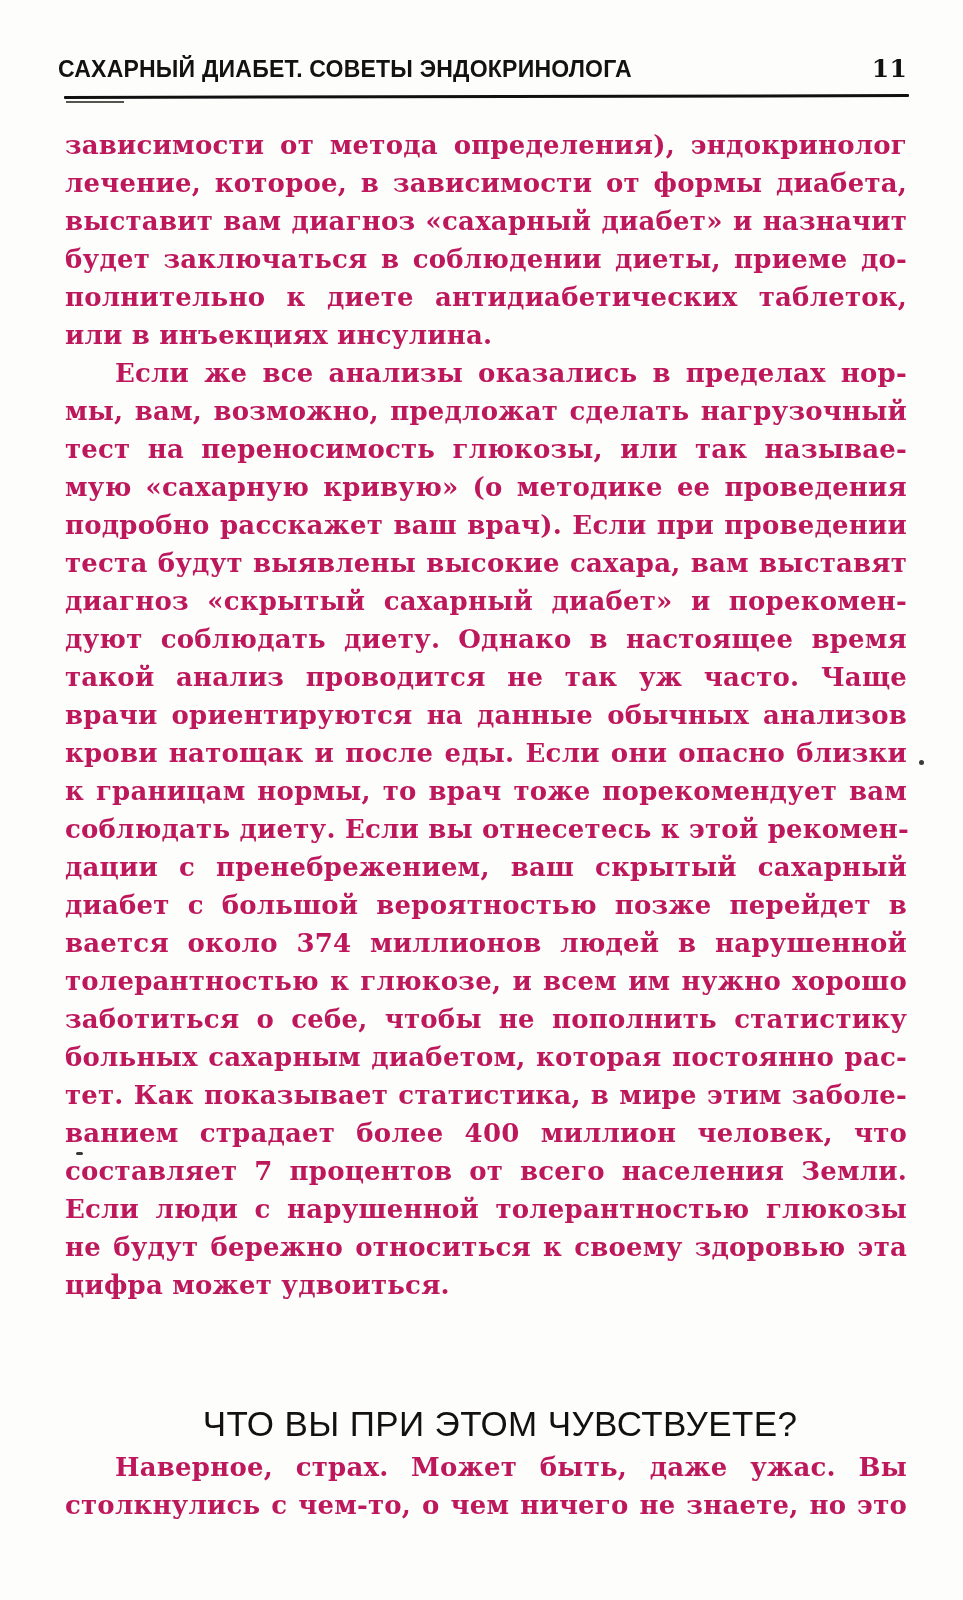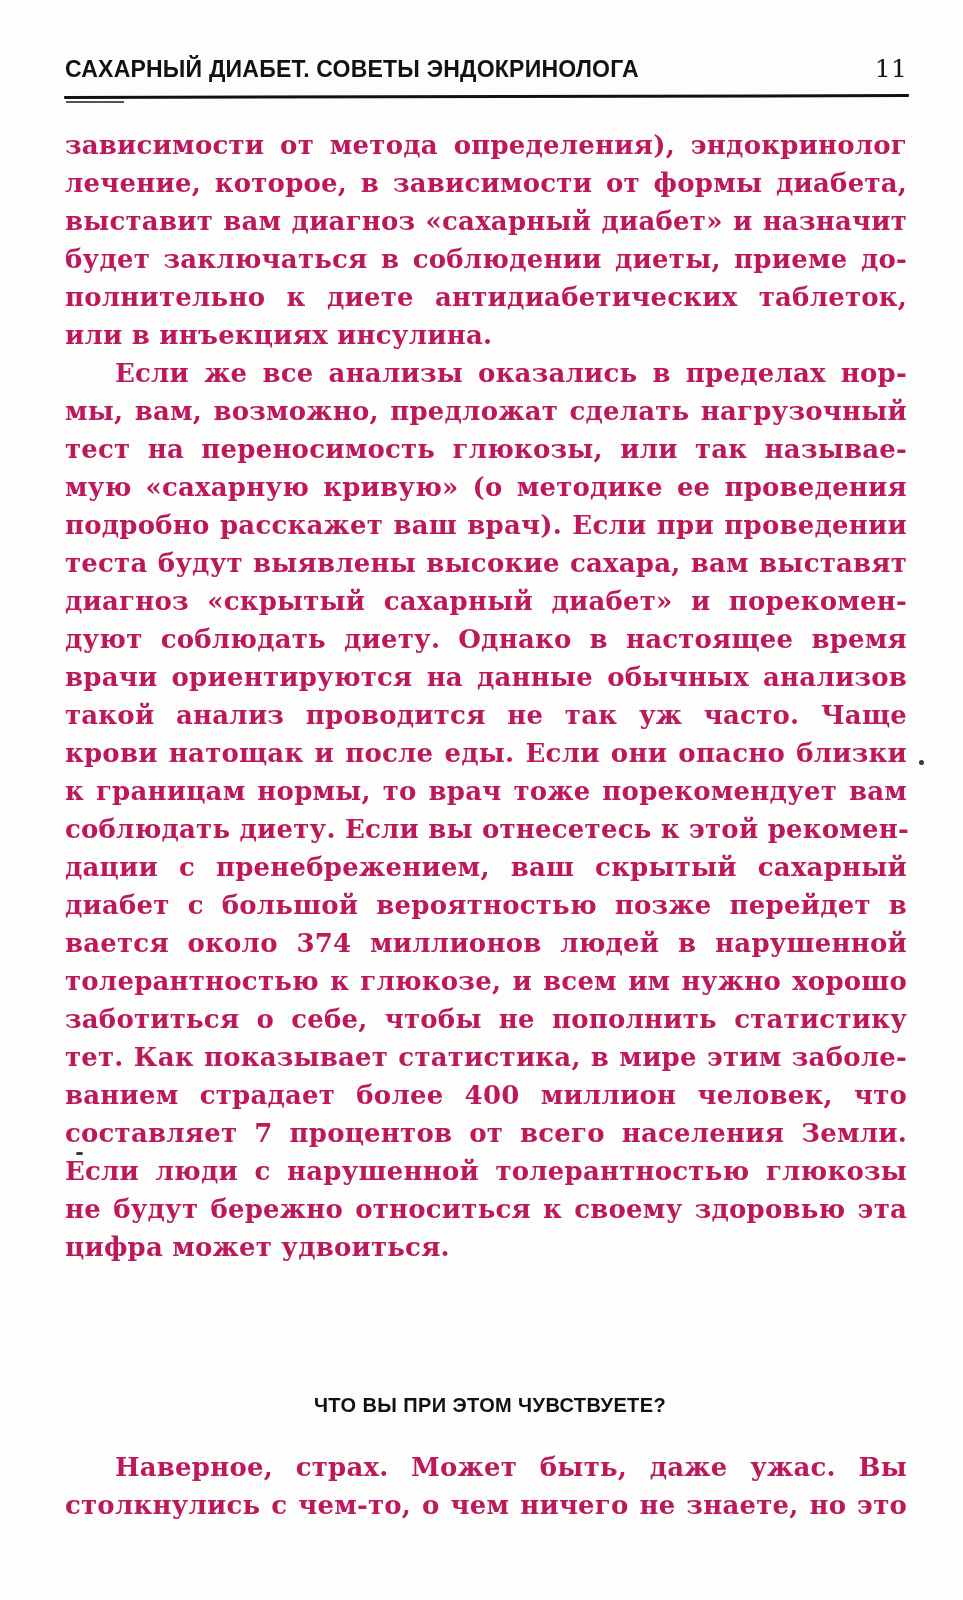--- a/index.html
+++ b/index.html
@@ -10,33 +10,33 @@
     position: relative;
     overflow: hidden;
   }
   .page {
     position: absolute; inset: 0;
     color: #151412;
   }
   
   .running-header {
     position: absolute;
-    left: 65px; right: 56px; top: 54px;
+    left: 58px; right: 56px; top: 54px;
     display: flex; justify-content: space-between; align-items: baseline;
     font-family: "Liberation Sans", sans-serif;
     font-weight: 700;
     font-size: 24px;
     letter-spacing: 0.2px;
     color: #131210;
     white-space: nowrap;
   }
   .running-header .title { transform: scaleX(0.96); transform-origin: left center; }
   .running-header .pagenum {
     font-family: "DejaVu Serif", serif;
-    font-size: 25px; font-weight: 400;
+    font-size: 25px; font-weight: 700;
   }
   
   .header-rule {
     position: absolute;
     left: 64px; right: 54px; top: 95px;
     height: 3px; background: #111;
     transform: rotate(-0.12deg);
     border-radius: 1px;
   }
   .header-rule-ghost {
@@ -61,25 +61,25 @@
     text-align-last: justify;
     white-space: nowrap;
     overflow: visible;
   }
   .line.last { text-align-last: left; }
   .line.indent { text-indent: 50px; }
   
   .section-heading {
     position: absolute;
     left: 65px; width: 842px; top: 1390px;
-    margin: 4px;
+    margin: 14px;
     text-align: center;
     font-family: "Liberation Sans", sans-serif;
-    font-weight: 700;
-    font-size: 20px;
+    font-weight: 400;
+    font-size: 35px;
     letter-spacing: 0.4px;
     color: #121110;
   }
   
   .artifact { position: absolute; background: #3a3a34; border-radius: 50%; }
   .artifact.a1 { left: 919px; top: 760px; width: 5px; height: 5px; }
   .artifact.a2 { left: 76px;  top: 1152px; width: 7px; height: 3px; border-radius: 2px; }
 </style>
 </head>
 <body>
@@ -102,30 +102,31 @@
       <div class="line">полнительно к диете антидиабетических таблеток,</div>
       <div class="line last">или в инъекциях инсулина.</div>
       <div class="line indent">Если же все анализы оказались в пределах нор-</div>
       <div class="line">мы, вам, возможно, предложат сделать нагрузочный</div>
       <div class="line">тест на переносимость глюкозы, или так называе-</div>
       <div class="line">мую «сахарную кривую» (о методике ее проведения</div>
       <div class="line">подробно расскажет ваш врач). Если при проведении</div>
       <div class="line">теста будут выявлены высокие сахара, вам выставят</div>
       <div class="line">диагноз «скрытый сахарный диабет» и порекомен-</div>
       <div class="line">дуют соблюдать диету. Однако в настоящее время</div>
+      <div class="line">такой анализ проводится не так уж часто. Чаще</div>
       <div class="line">врачи ориентируются на данные обычных анализов</div>
-      <div class="line">такой анализ проводится не так уж часто. Чаще</div>
       <div class="line">крови натощак и после еды. Если они опасно близки</div>
       <div class="line">к границам нормы, то врач тоже порекомендует вам</div>
       <div class="line">соблюдать диету. Если вы отнесетесь к этой рекомен-</div>
       <div class="line">дации с пренебрежением, ваш скрытый сахарный</div>
       <div class="line">диабет с большой вероятностью позже перейдет в</div>
       <div class="line">вается около 374 миллионов людей в нарушенной</div>
       <div class="line">толерантностью к глюкозе, и всем им нужно хорошо</div>
       <div class="line">заботиться о себе, чтобы не пополнить статистику</div>
+      <div class="line">больных сахарным диабетом, которая постоянно рас-</div>
       <div class="line">тет. Как показывает статистика, в мире этим заболе-</div>
       <div class="line">ванием страдает более 400 миллион человек, что</div>
       <div class="line">составляет 7 процентов от всего населения Земли.</div>
       <div class="line">Если люди с нарушенной толерантностью глюкозы</div>
       <div class="line">не будут бережно относиться к своему здоровью эта</div>
       <div class="line last">цифра может удвоиться.</div>
     </div>
 
   <h2 class="section-heading">ЧТО ВЫ ПРИ ЭТОМ ЧУВСТВУЕТЕ?</h2>
 

